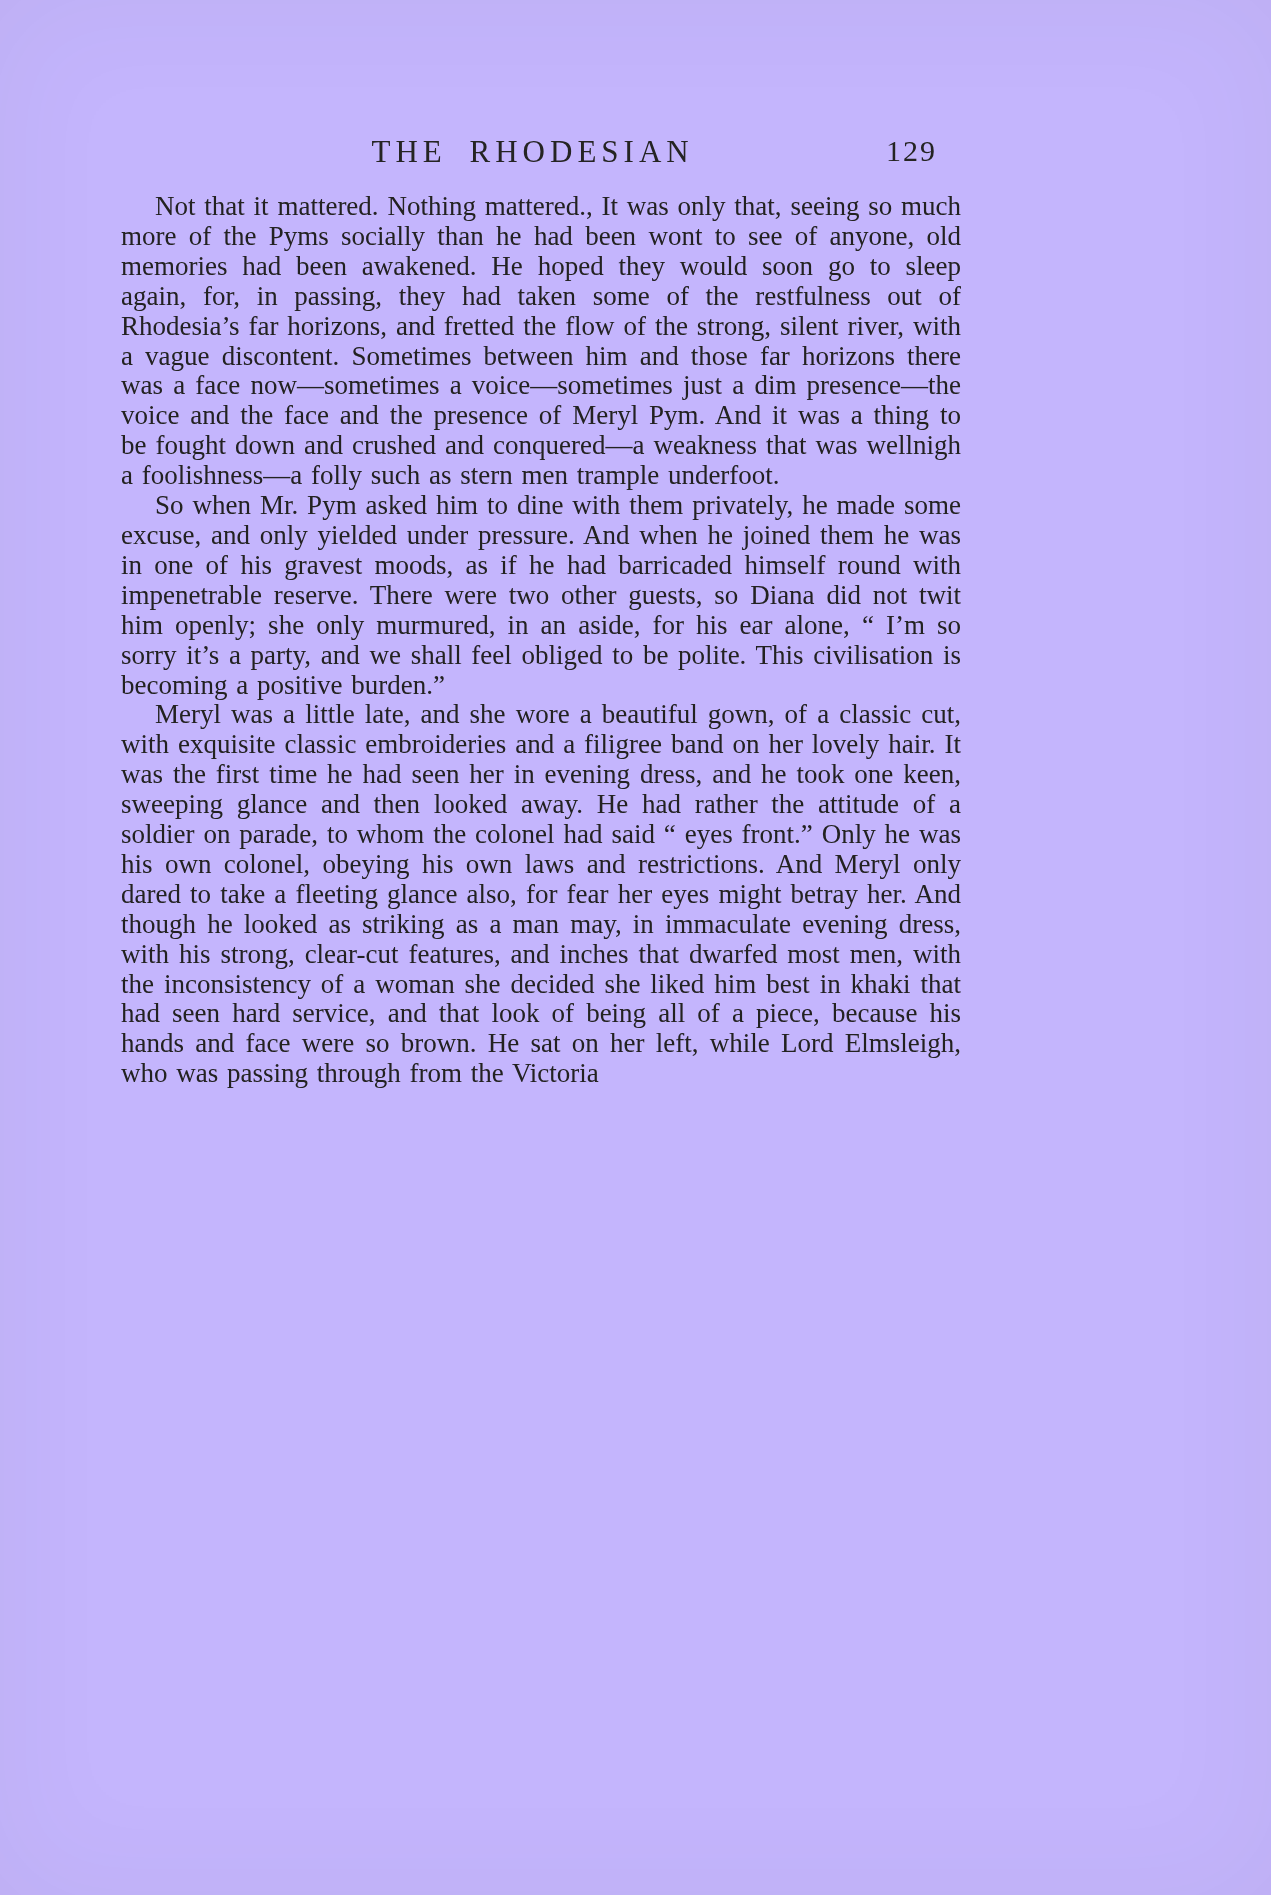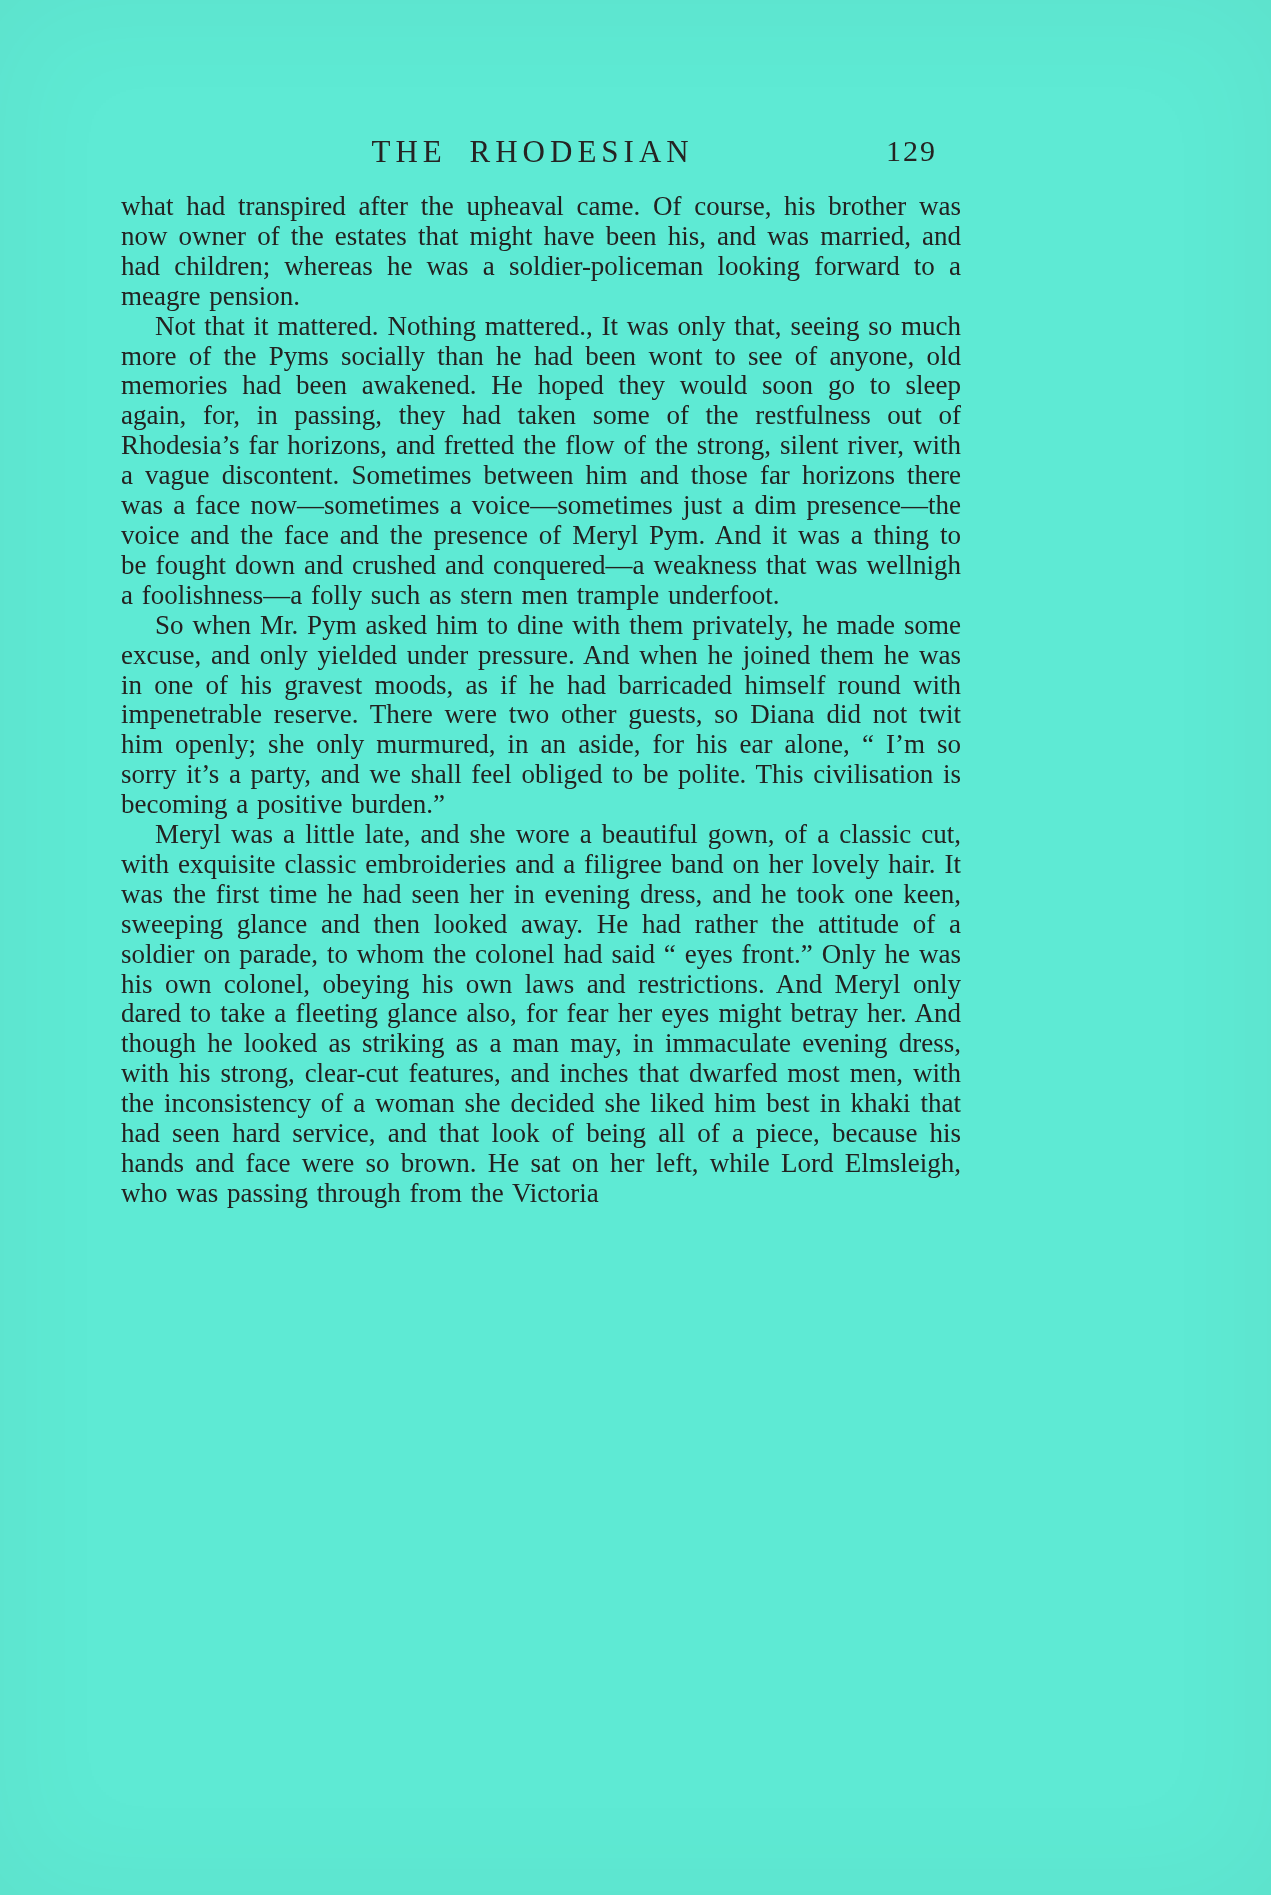--- a/index.html
+++ b/index.html
@@ -5,21 +5,21 @@
   html, body {
     margin: 0;
     padding: 0;
     background: #f4f4f1;
   }
   .book-page {
     position: relative;
     width: 1271px;
     height: 1895px;
     margin: 0 auto;
-    background: #5eead4;
+    background: #c4b5fd;
     color: #222120;
     font-family: "Liberation Serif", "DejaVu Serif", serif;
     overflow: hidden;
     box-shadow: inset 0 0 120px rgba(90,85,70,0.06);
   }
   .text-area {
     position: absolute;
     left: 121px;
     top: 134px;
     width: 840px;
@@ -66,20 +66,19 @@
 
 <div class="book-page">
   <div class="text-area">
 
     <div class="running-header">
       <span class="header-title">THE RHODESIAN</span>
       <span class="page-number">129</span>
     </div>
 
     <div class="body-copy">
-      <p class="no-indent">what had transpired after the upheaval came.  Of course, his brother was now owner of the estates that might have been his, and was married, and had children; whereas he was a soldier-policeman looking forward to a meagre pension.</p>
       <p>Not that it mattered.  Nothing mattered.,  It was only that, seeing so much more of the Pyms socially than he had been wont to see of anyone, old memories had been awakened.  He hoped they would soon go to sleep again, for, in passing, they had taken some of the restfulness out of Rhodesia’s far horizons, and fretted the flow of the strong, silent river, with a vague discontent.  Sometimes between him and those far horizons there was a face now—sometimes a voice—sometimes just a dim presence—the voice and the face and the presence of Meryl Pym.  And it was a thing to be fought down and crushed and conquered—a weakness that was wellnigh a foolishness—a folly such as stern men trample underfoot.</p>
       <p>So when Mr. Pym asked him to dine with them privately, he made some excuse, and only yielded under pressure.  And when he joined them he was in one of his gravest moods, as if he had barricaded himself round with impenetrable reserve.  There were two other guests, so Diana did not twit him openly; she only murmured, in an aside, for his ear alone, “ I’m so sorry it’s a party, and we shall feel obliged to be polite.  This civilisation is becoming a positive burden.”</p>
       <p>Meryl was a little late, and she wore a beautiful gown, of a classic cut, with exquisite classic embroideries and a filigree band on her lovely hair.  It was the first time he had seen her in evening dress, and he took one keen, sweeping glance and then looked away.  He had rather the attitude of a soldier on parade, to whom the colonel had said “ eyes front.”  Only he was his own colonel, obeying his own laws and restrictions.  And Meryl only dared to take a fleeting glance also, for fear her eyes might betray her.  And though he looked as striking as a man may, in immaculate evening dress, with his strong, clear-cut features, and inches that dwarfed most men, with the inconsistency of a woman she decided she liked him best in khaki that had seen hard service, and that look of being all of a piece, because his hands and face were so brown.  He sat on her left, while Lord Elmsleigh, who was passing through from the Victoria</p>
     </div>
 
   </div>
 </div>
 
 </body></html>

